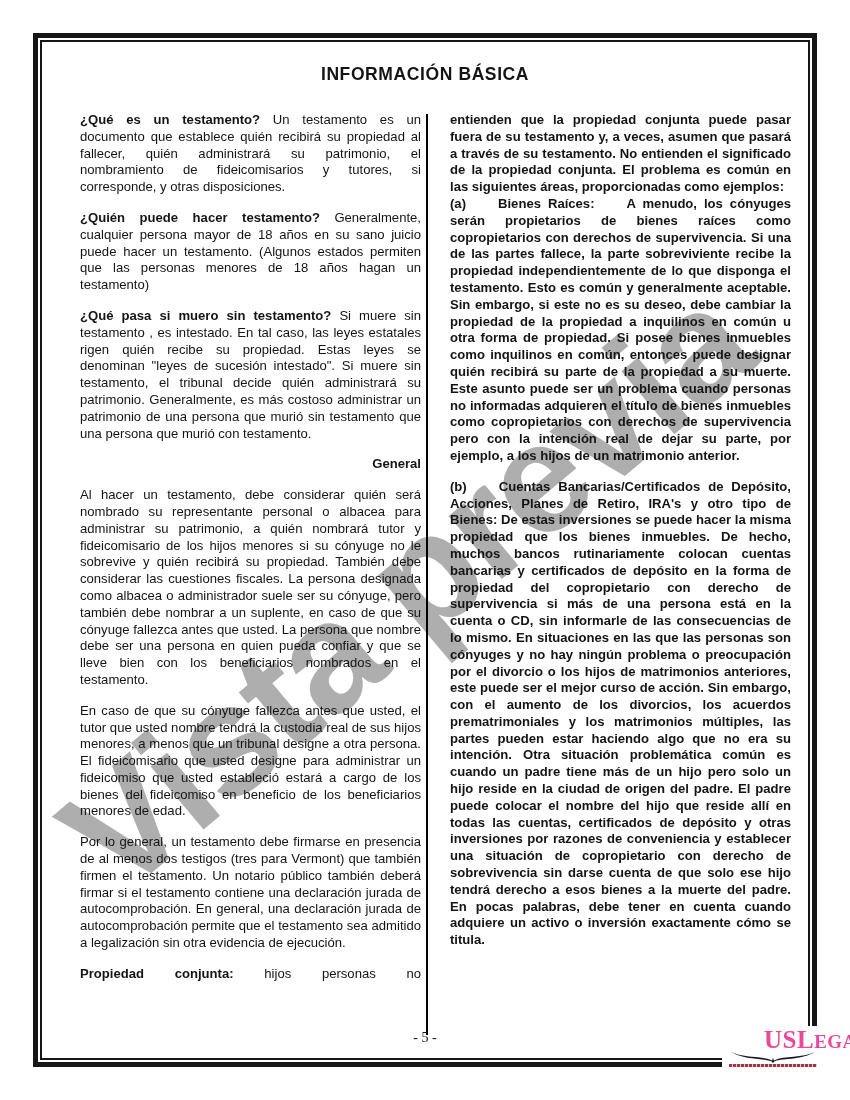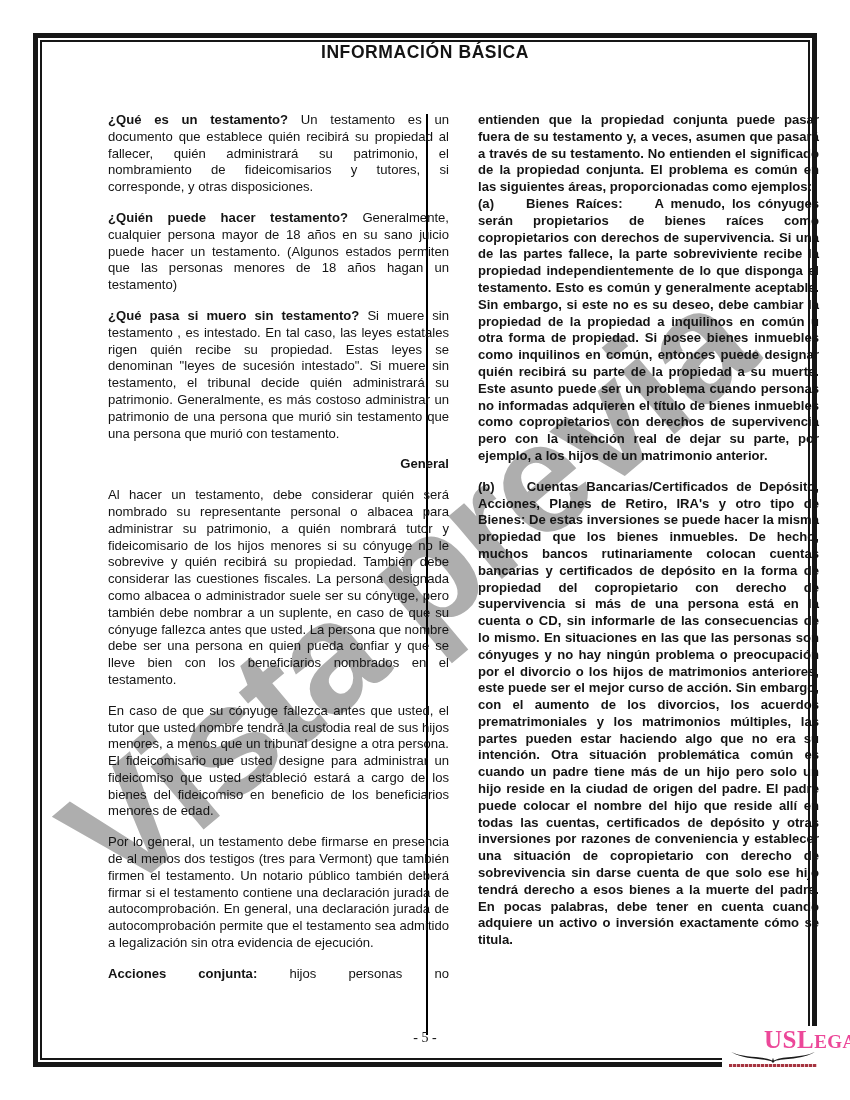--- a/index.html
+++ b/index.html
@@ -29,36 +29,35 @@
     width:774px; height:1024px;
     border:5px solid #161616;
     z-index:2;
   }
   .frame-inner {
     position:absolute; inset:2px;
     border:2px solid #161616;
   }
   .page-title {
     position:absolute;
-    left:0; right:0; top:42px;
+    left:0; right:0; top:64px;
     text-align:center;
     font-weight:bold;
     font-size:17.5px;
     letter-spacing:0.6px;
     z-index:3;
   }
   .col {
     position:absolute;
     top:112px;
     width:341px;
     font-size:13.1px;
     line-height:16.8px;
     text-align:justify;
     z-index:3;
-    margin-left:28px;
   }
   .col-left { left:80px; }
   .col-right { left:450px;font-weight:bold; }
   .col p { margin:0 0 14px 0; }
   .col p.heading { font-weight:bold; text-align:right; }
   .col p.tight-bottom { margin-bottom:0; }
   .col p.justify-last { text-align-last:justify; }
   .gap { display:inline-block; width:32px; }
   .divider {
     position:absolute;
@@ -115,21 +114,21 @@
   <div class="divider"></div>
 
   <div class="col col-left" id="col-left">
       <p><b>¿Qué es un testamento? </b><span>Un testamento es un documento que establece quién recibirá su propiedad al fallecer, quién administrará su patrimonio, el nombramiento de fideicomisarios y tutores, si corresponde, y otras disposiciones.</span></p>
       <p><b>¿Quién puede hacer testamento? </b><span>Generalmente, cualquier persona mayor de 18 años en su sano juicio puede hacer un testamento. (Algunos estados permiten que las personas menores de 18 años hagan un testamento)</span></p>
       <p><b>¿Qué pasa si muero sin testamento? </b><span>Si muere sin testamento , es intestado. En tal caso, las leyes estatales rigen quién recibe su propiedad. Estas leyes se denominan "leyes de sucesión intestado". Si muere sin testamento, el tribunal decide quién administrará su patrimonio. Generalmente, es más costoso administrar un patrimonio de una persona que murió sin testamento que una persona que murió con testamento.</span></p>
       <p class="heading">General</p>
       <p><span>Al hacer un testamento, debe considerar quién será nombrado su representante personal o albacea para administrar su patrimonio, a quién nombrará tutor y fideicomisario de los hijos menores si su cónyuge no le sobrevive y quién recibirá su propiedad. También debe considerar las cuestiones fiscales. La persona designada como albacea o administrador suele ser su cónyuge, pero también debe nombrar a un suplente, en caso de que su cónyuge fallezca antes que usted. La persona que nombre debe ser una persona en quien pueda confiar y que se lleve bien con los beneficiarios nombrados en el testamento.</span></p>
       <p><span>En caso de que su cónyuge fallezca antes que usted, el tutor que usted nombre tendrá la custodia real de sus hijos menores, a menos que un tribunal designe a otra persona. El fideicomisario que usted designe para administrar un fideicomiso que usted estableció estará a cargo de los bienes del fideicomiso en beneficio de los beneficiarios menores de edad.</span></p>
       <p><span>Por lo general, un testamento debe firmarse en presencia de al menos dos testigos (tres para Vermont) que también firmen el testamento. Un notario público también deberá firmar si el testamento contiene una declaración jurada de autocomprobación. En general, una declaración jurada de autocomprobación permite que el testamento sea admitido a legalización sin otra evidencia de ejecución.</span></p>
-      <p class="justify-last tight-bottom"><b>Acciones conjunta: </b><span>hijos personas no</span></p>
+      <p class="justify-last tight-bottom"><b>Propiedad conjunta: </b><span>hijos personas no</span></p>
     </div>
   <div class="col col-right" id="col-right">
       <p class="tight-bottom"><span>entienden que la propiedad conjunta puede pasar fuera de su testamento y, a veces, asumen que pasará a través de su testamento. No entienden el significado de la propiedad conjunta. El problema es común en las siguientes áreas, proporcionadas como ejemplos:</span></p>
       <p><b>(a)</b><span class="gap"></span><b>Bienes Raíces:</b><span class="gap"></span><span>A menudo, los cónyuges serán propietarios de bienes raíces como copropietarios con derechos de supervivencia. Si una de las partes fallece, la parte sobreviviente recibe la propiedad independientemente de lo que disponga el testamento. Esto es común y generalmente aceptable. Sin embargo, si este no es su deseo, debe cambiar la propiedad de la propiedad a inquilinos en común u otra forma de propiedad. Si posee bienes inmuebles como inquilinos en común, entonces puede designar quién recibirá su parte de la propiedad a su muerte. Este asunto puede ser un problema cuando personas no informadas adquieren el título de bienes inmuebles como copropietarios con derechos de supervivencia pero con la intención real de dejar su parte, por ejemplo, a los hijos de un matrimonio anterior.</span></p>
       <p><b>(b)</b><span class="gap"></span><b>Cuentas Bancarias/Certificados de Depósito, Acciones, Planes de Retiro, IRA's y otro tipo de Bienes: </b><span>De estas inversiones se puede hacer la misma propiedad que los bienes inmuebles. De hecho, muchos bancos rutinariamente colocan cuentas bancarias y certificados de depósito en la forma de propiedad del copropietario con derecho de supervivencia si más de una persona está en la cuenta o CD, sin informarle de las consecuencias de lo mismo. En situaciones en las que las personas son cónyuges y no hay ningún problema o preocupación por el divorcio o los hijos de matrimonios anteriores, este puede ser el mejor curso de acción. Sin embargo, con el aumento de los divorcios, los acuerdos prematrimoniales y los matrimonios múltiples, las partes pueden estar haciendo algo que no era su intención. Otra situación problemática común es cuando un padre tiene más de un hijo pero solo un hijo reside en la ciudad de origen del padre. El padre puede colocar el nombre del hijo que reside allí en todas las cuentas, certificados de depósito y otras inversiones por razones de conveniencia y establecer una situación de copropietario con derecho de sobrevivencia sin darse cuenta de que solo ese hijo tendrá derecho a esos bienes a la muerte del padre. En pocas palabras, debe tener en cuenta cuando adquiere un activo o inversión exactamente cómo se titula.</span></p>
     </div>
 
   <div class="page-number">- 5 -</div>
 
   <div class="logo">

